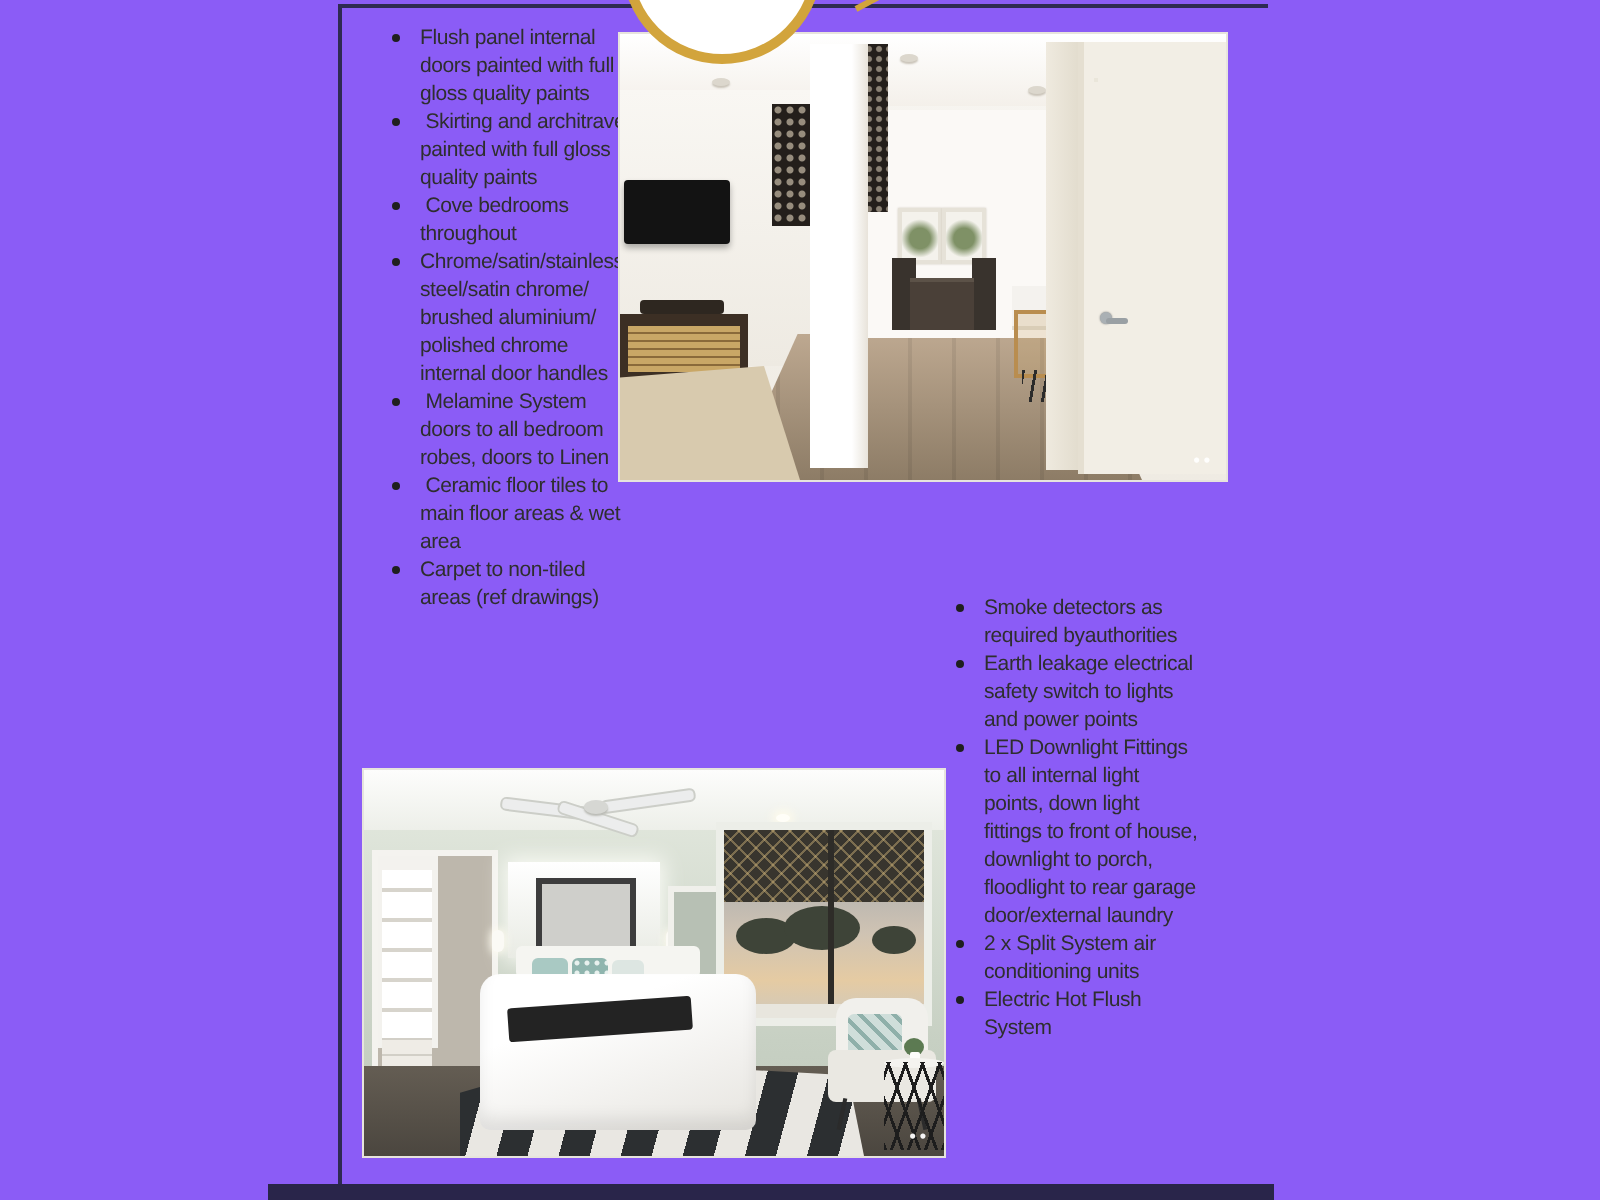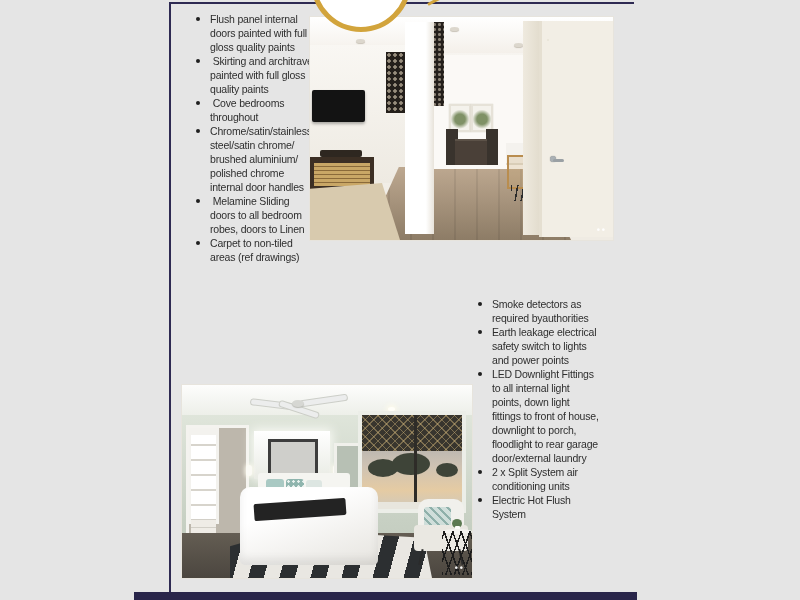--- a/index.html
+++ b/index.html
@@ -1,17 +1,17 @@
 <!DOCTYPE html>
 <html><head>
 <meta charset="utf-8">
 <style>
   html,body{margin:0;padding:0;}
   body{width:800px;height:600px;background:#ffffff;font-family:"Liberation Sans",sans-serif;}
-  .canvas{position:relative;width:800px;height:600px;background:#e5e5e5;overflow:hidden;}
+  .canvas{position:relative;width:800px;height:600px;background:#8b5cf6;overflow:hidden;}
 
   
   .frame-left{position:absolute;left:169px;top:2px;width:2px;height:598px;background:#2e2a52;}
   .frame-top{position:absolute;left:169px;top:2px;width:465px;height:2px;background:#2e2a52;}
   .footer-band{position:absolute;left:134px;top:592px;width:503px;height:8px;background:#29254a;}
 
   
   .logo-ring{position:absolute;left:311px;top:-68px;width:90px;height:90px;border-radius:50%;
     border:5px solid #d2a43c;background:#fff;z-index:5;}
   .logo-tick{position:absolute;left:427px;top:-1px;width:17px;height:3px;background:#d2a43c;
@@ -135,23 +135,26 @@
     <li><span> Skirting and architrave
 painted with full gloss
 quality paints</span></li>
     <li><span> Cove bedrooms
 throughout</span></li>
     <li><span>Chrome/satin/stainless
 steel/satin chrome/
 brushed aluminium/
 polished chrome
 internal door handles</span></li>
-    <li><span> Melamine Sliding
+    <li><span> Melamine System
 doors to all bedroom
 robes, doors to Linen</span></li>
+    <li><span> Ceramic floor tiles to
+main floor areas &amp; wet
+area</span></li>
     <li><span>Carpet to non-tiled
 areas (ref drawings)</span></li>
   </ul>
 
   <ul class="features right">
     <li><span>Smoke detectors as
 required byauthorities</span></li>
     <li><span>Earth leakage electrical
 safety switch to lights
 and power points</span></li>

